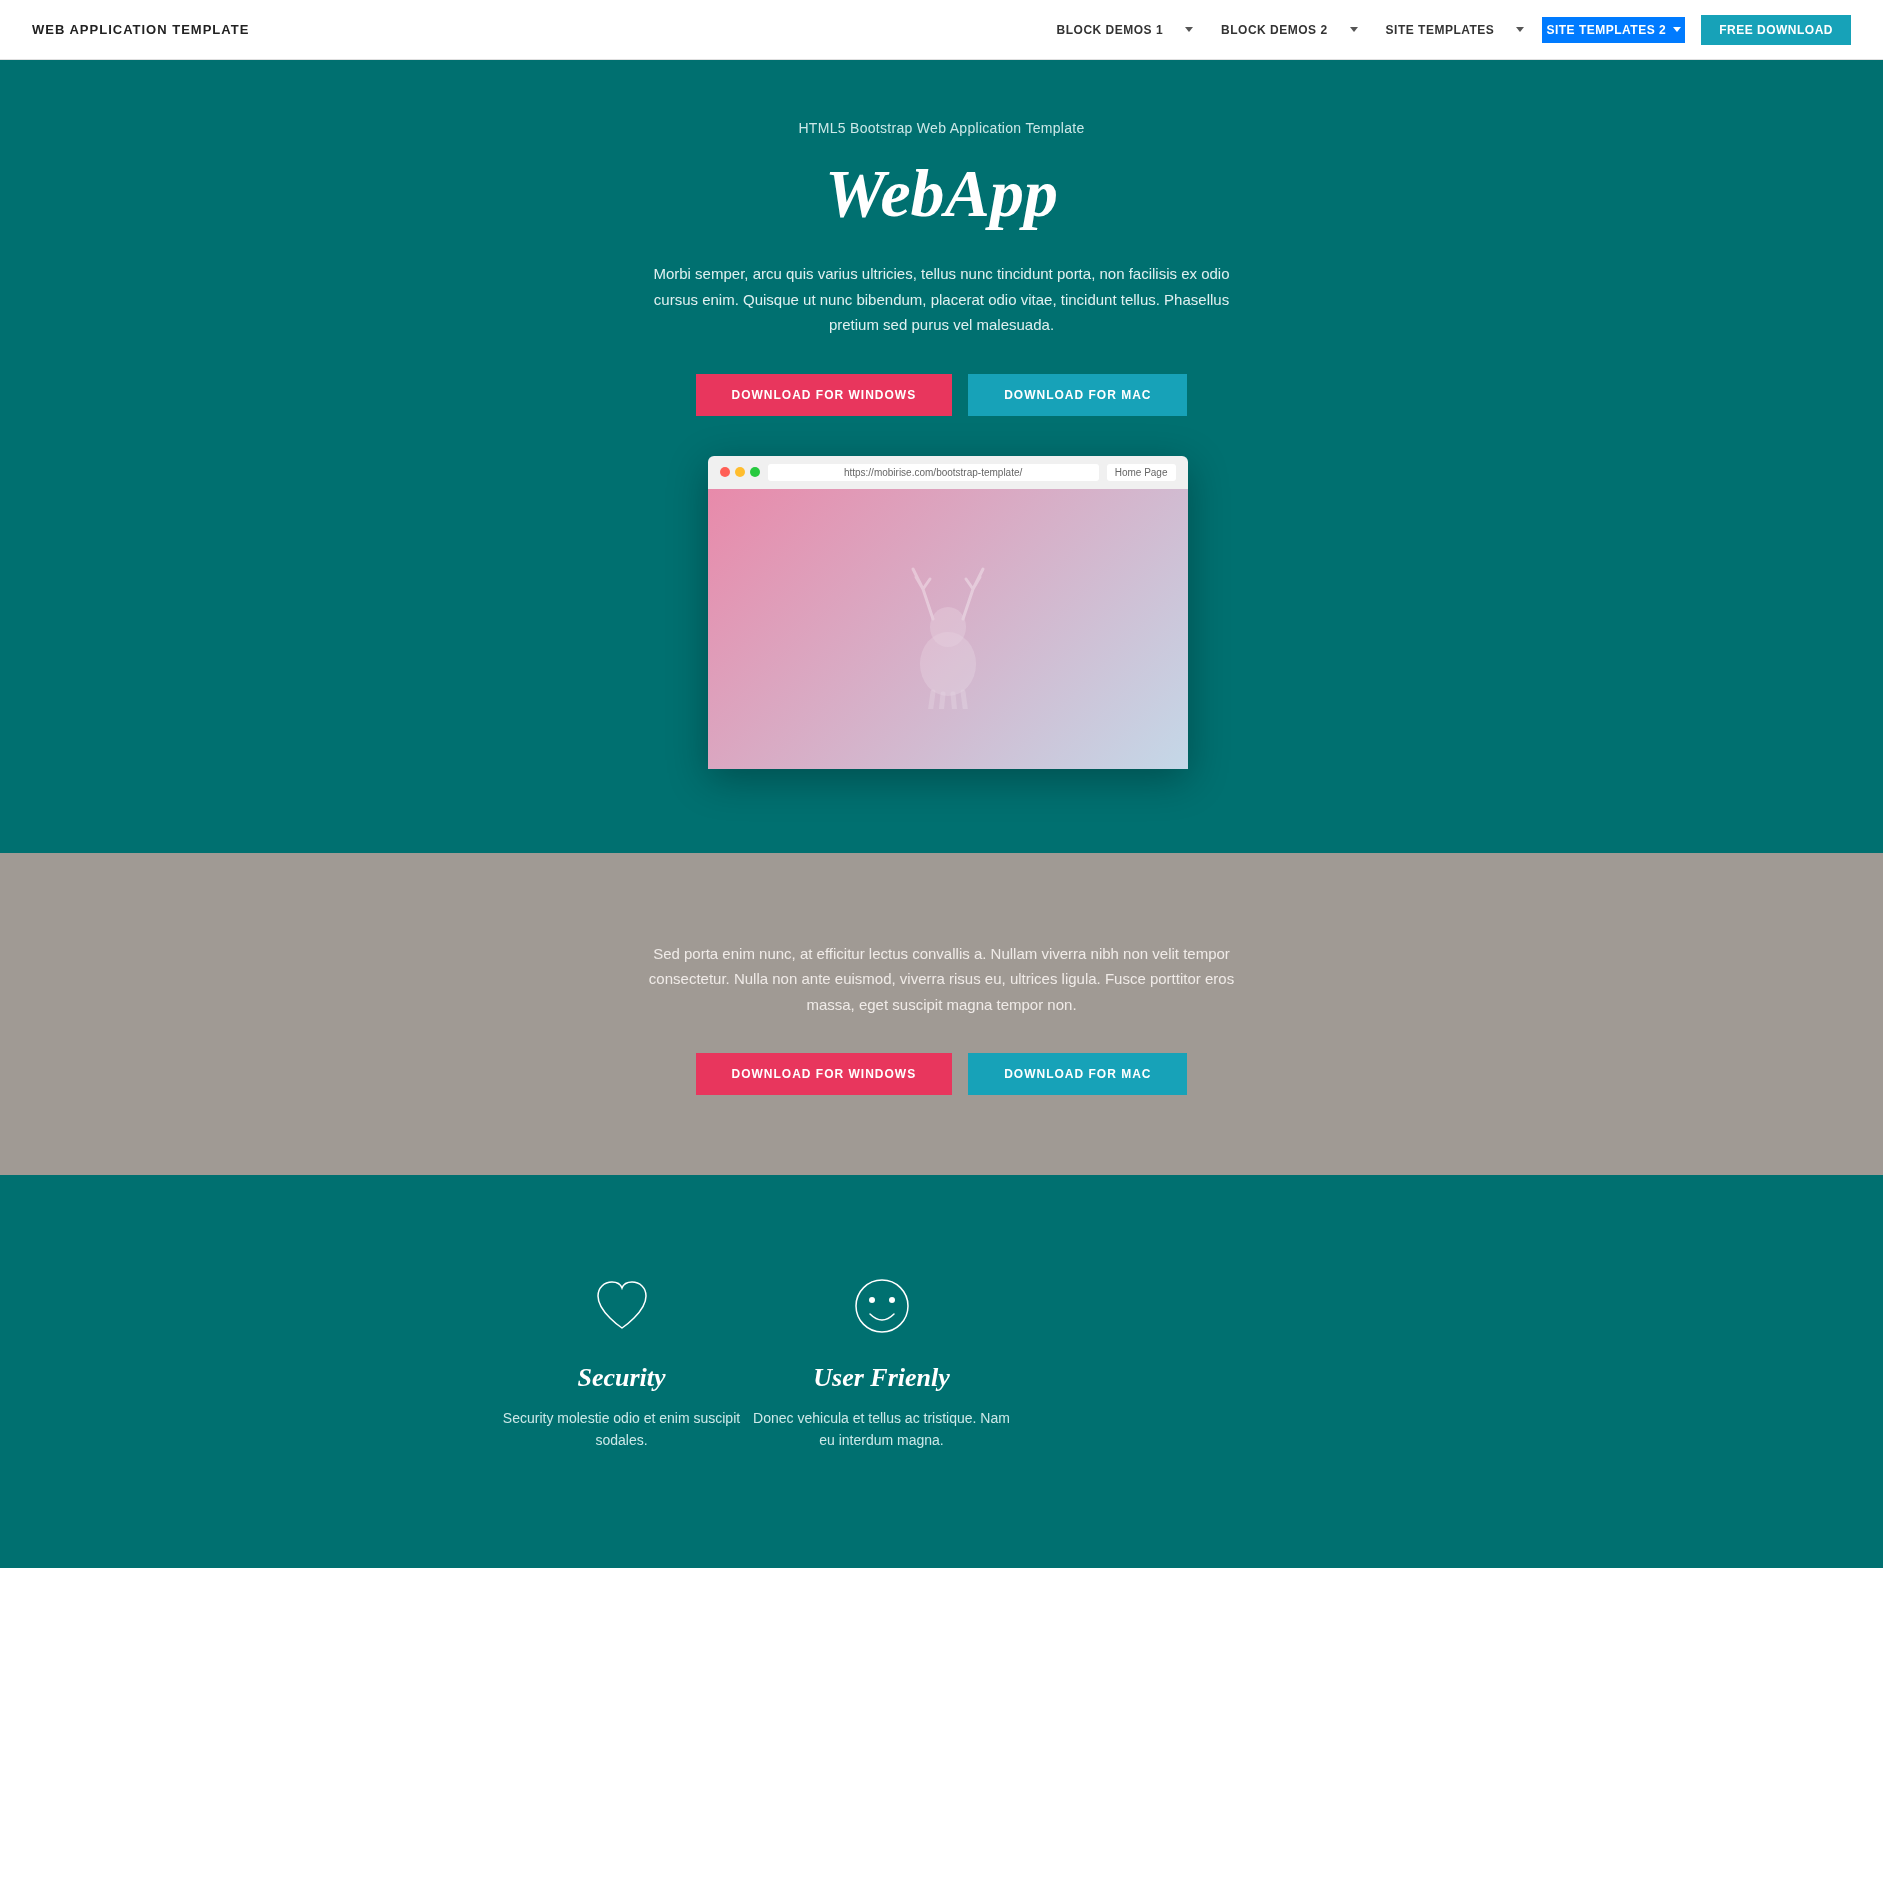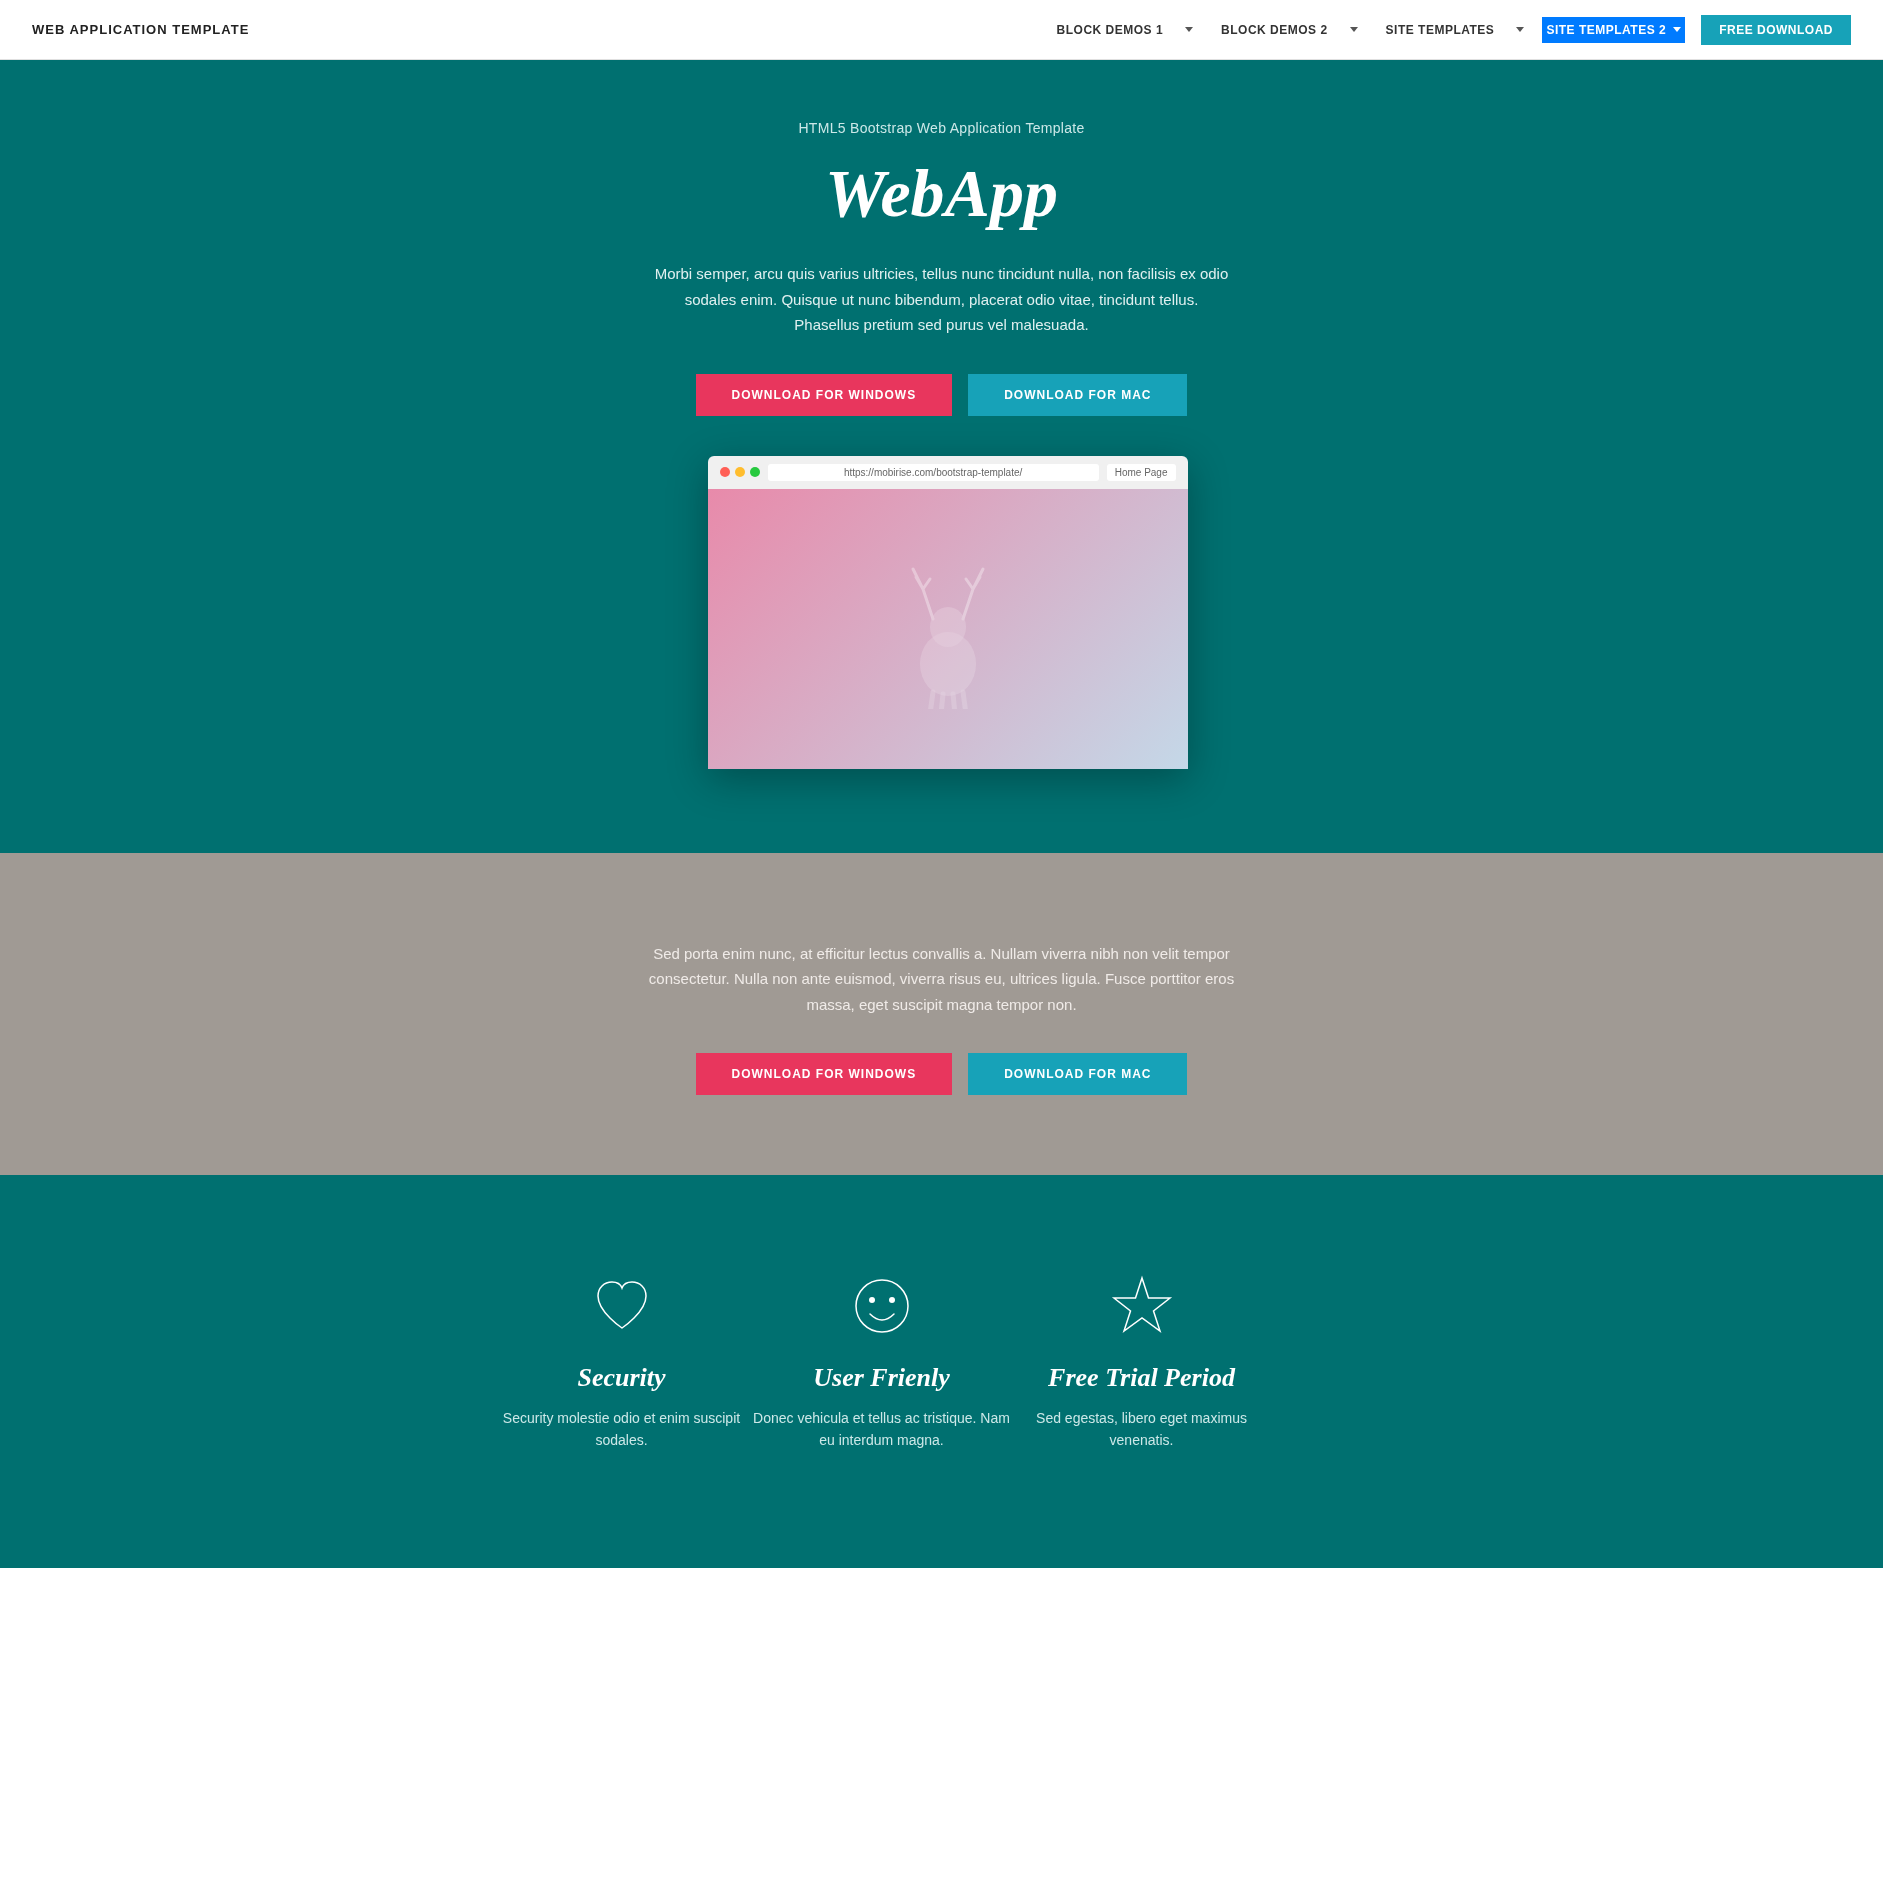--- a/index.html
+++ b/index.html
@@ -286,21 +286,21 @@
       <span>SITE TEMPLATES 2</span>
       <span class="caret"></span>
     </button>
     <button class="btn-free-download">FREE DOWNLOAD</button>
   </div>
 </nav>
 
 <section class="hero">
   <p class="hero-subtitle">HTML5 Bootstrap Web Application Template</p>
   <h1 class="hero-title">WebApp</h1>
-  <p class="hero-description">Morbi semper, arcu quis varius ultricies, tellus nunc tincidunt nulla, non facilisis ex odio sodales enim. Quisque ut nunc bibendum, placerat odio vitae, tincidunt tellus. Phasellus pretium sed purus vel malesuada.</p>
+  <p class="hero-description">Morbi semper, arcu quis varius ultricies, tellus nunc tincidunt porta, non facilisis ex odio cursus enim. Quisque ut nunc bibendum, placerat odio vitae, tincidunt tellus. Phasellus pretium sed purus vel malesuada.</p>
   <div class="hero-buttons">
     <button class="btn-windows">DOWNLOAD FOR WINDOWS</button>
     <button class="btn-mac">DOWNLOAD FOR MAC</button>
   </div>
   
   <div class="browser-mockup">
     <div class="browser-toolbar">
       <div class="browser-dots">
         <div class="browser-dot dot-red"></div>
         <div class="browser-dot dot-yellow"></div>
@@ -356,24 +356,15 @@
           <circle cx="32" cy="32" r="26"></circle>
           <circle cx="22" cy="26" r="3" fill="white" stroke="none"></circle>
           <circle cx="42" cy="26" r="3" fill="white" stroke="none"></circle>
           <path d="M20 40 Q32 52 44 40" stroke-linecap="round"></path>
         </svg>
       </div>
       <h3 class="feature-title">User Frienly</h3>
       <p class="feature-desc">Donec vehicula et tellus ac tristique. Nam eu interdum magna.</p>
     </div>
 
-    <div class="feature-item">
-      <div class="feature-icon">
-        <svg viewBox="0 0 64 64">
-          <polygon points="32,4 38.5,24 60,24 43.5,37 50,57 32,44 14,57 20.5,37 4,24 25.5,24"></polygon>
-        </svg>
-      </div>
-      <h3 class="feature-title">Free Trial Period</h3>
-      <p class="feature-desc">Sed egestas, libero eget maximus venenatis.</p>
-    </div>
 
   </div>
 </section>
 
 </body></html>

